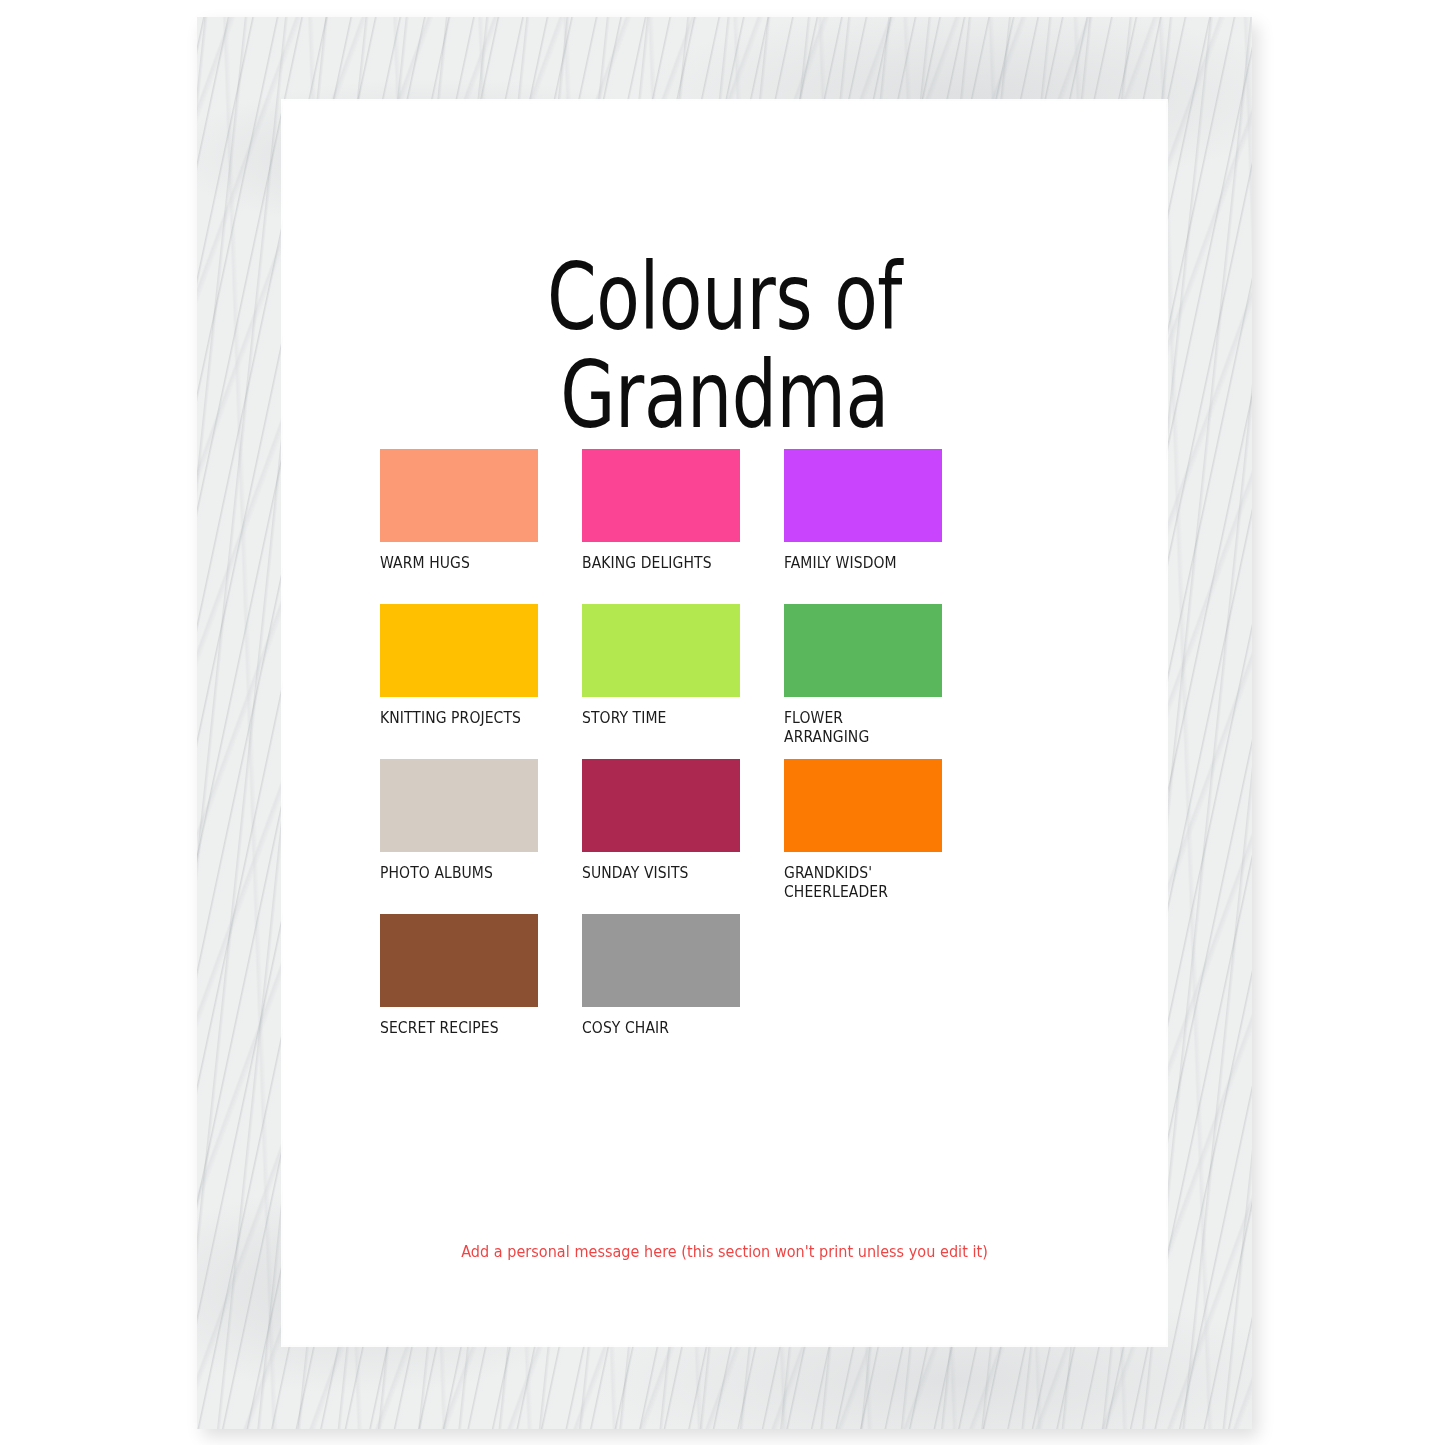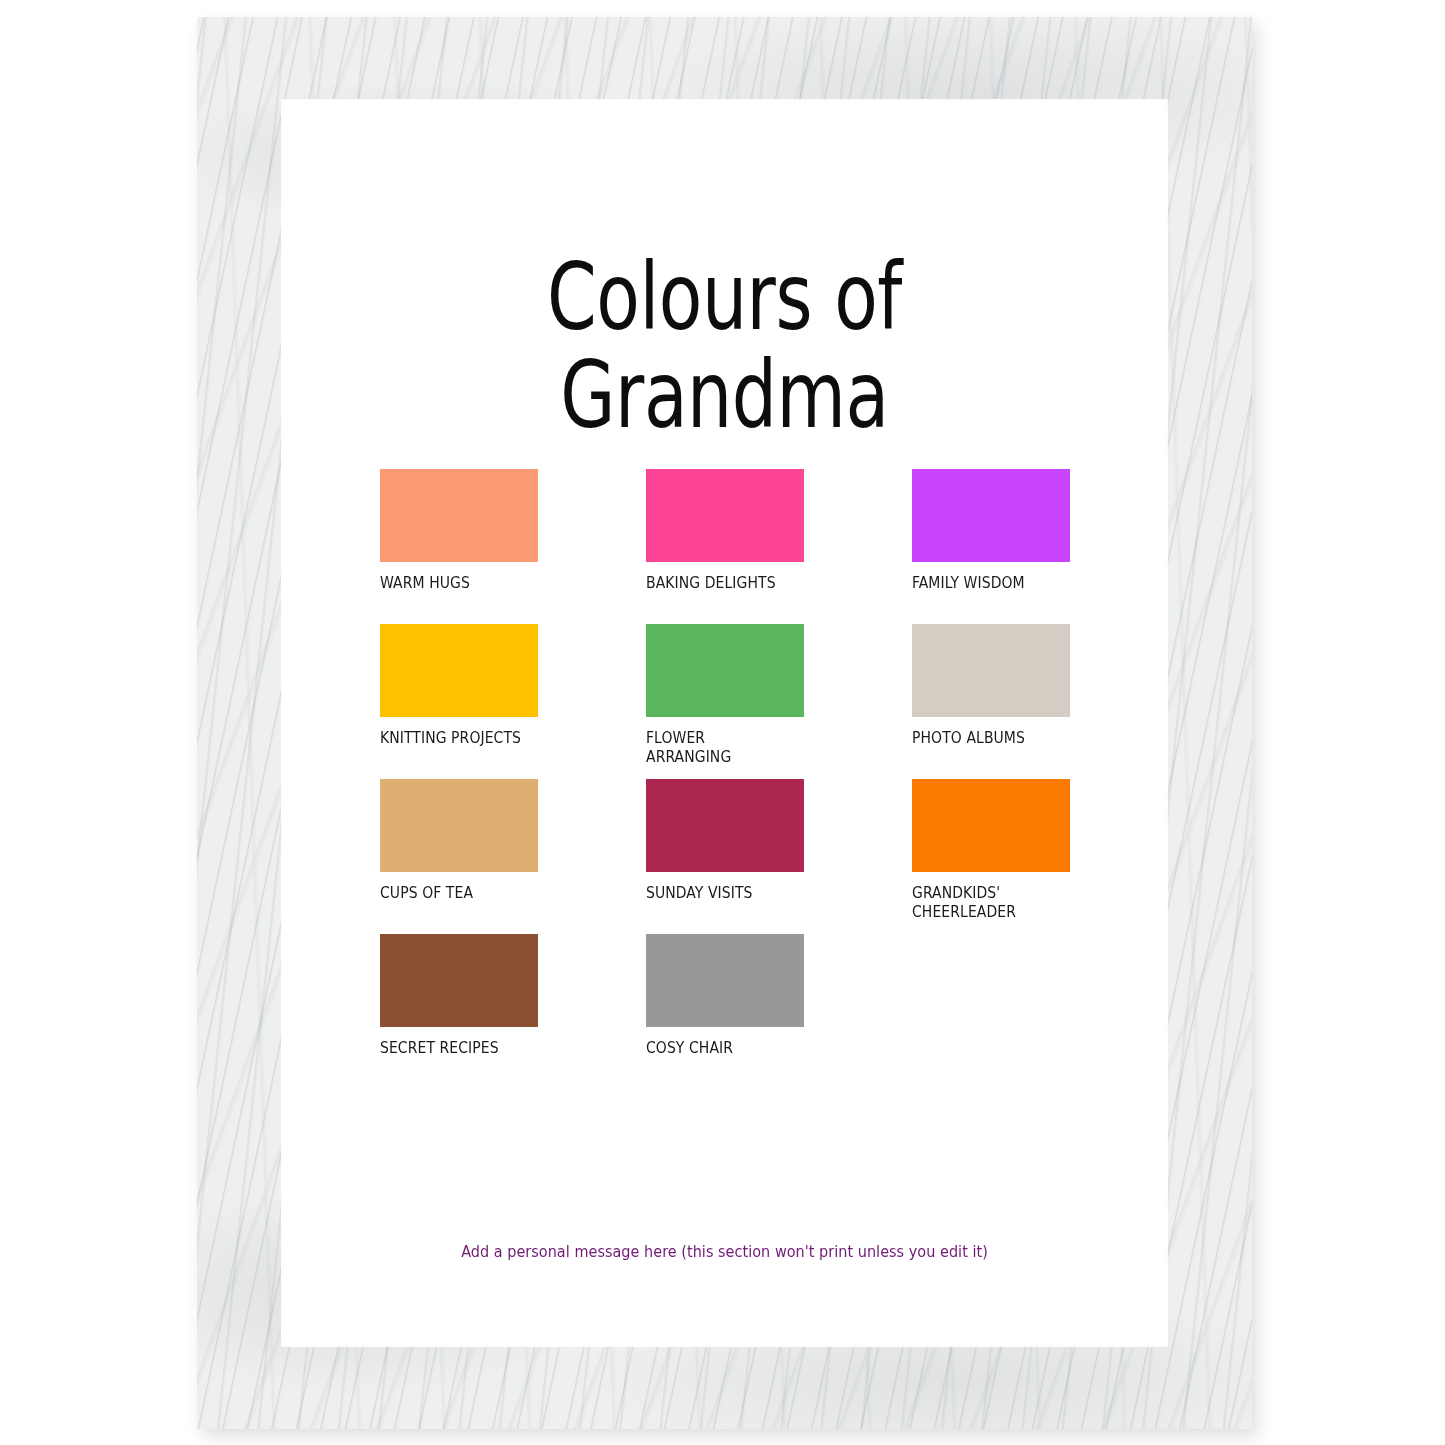--- a/index.html
+++ b/index.html
@@ -123,25 +123,25 @@
     color: #0d0d0d;
     letter-spacing: -0.5px;
     padding: 0 120px;
     transform: scaleX(0.86);
   }
 
   
   #swatch-grid {
     position: absolute;
     left: 97px;
-    top: 368px;
+    top: 348px;
     width: 690px;
     display: grid;
     grid-template-columns: repeat(3, 158px);
-    column-gap: 108px;
+    column-gap: 44px;
     grid-auto-rows: 155px;
   }
   .swatch-cell {
     width: 158px;
   }
   .swatch-chip {
     width: 158px;
     height: 93px;
     display: block;
   }
@@ -159,21 +159,21 @@
 
   
   #poster-footer {
     position: absolute;
     left: 0;
     right: 0;
     top: 1141px;
     text-align: center;
     font-family: "DejaVu Sans Condensed", "Liberation Sans Narrow", "Liberation Sans", sans-serif;
     font-size: 16px;
-    color: #701a75;
+    color: #ef4444;
     letter-spacing: 0.05px;
   }
 </style>
 </head>
 <body>
 
 <div id="stage">
 
   <div id="frame">
     <div class="grain grain-a"></div>
@@ -197,30 +197,30 @@
           </div>
           <div class="swatch-cell">
             <div class="swatch-chip" style="background: rgb(201, 69, 253);"></div>
             <div class="swatch-label">FAMILY WISDOM</div>
           </div>
           <div class="swatch-cell">
             <div class="swatch-chip" style="background: rgb(255, 192, 0);"></div>
             <div class="swatch-label">KNITTING PROJECTS</div>
           </div>
           <div class="swatch-cell">
+            <div class="swatch-chip" style="background: rgb(180, 232, 79);"></div>
+            <div class="swatch-label">STORY TIME</div>
+          </div>
+          <div class="swatch-cell">
             <div class="swatch-chip" style="background: rgb(91, 183, 91);"></div>
             <div class="swatch-label">FLOWER ARRANGING</div>
           </div>
           <div class="swatch-cell">
             <div class="swatch-chip" style="background: rgb(213, 205, 196);"></div>
             <div class="swatch-label">PHOTO ALBUMS</div>
-          </div>
-          <div class="swatch-cell">
-            <div class="swatch-chip" style="background: rgb(223, 174, 114);"></div>
-            <div class="swatch-label">CUPS OF TEA</div>
           </div>
           <div class="swatch-cell">
             <div class="swatch-chip" style="background: rgb(173, 40, 81);"></div>
             <div class="swatch-label">SUNDAY VISITS</div>
           </div>
           <div class="swatch-cell">
             <div class="swatch-chip" style="background: rgb(252, 122, 1);"></div>
             <div class="swatch-label">GRANDKIDS'
 CHEERLEADER</div>
           </div>

